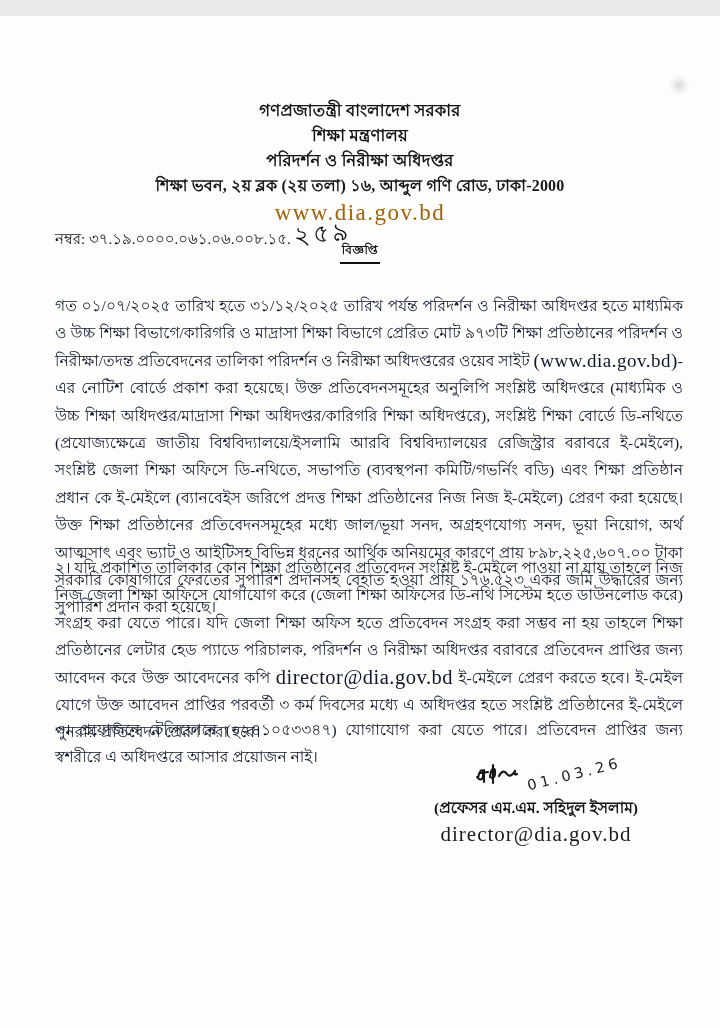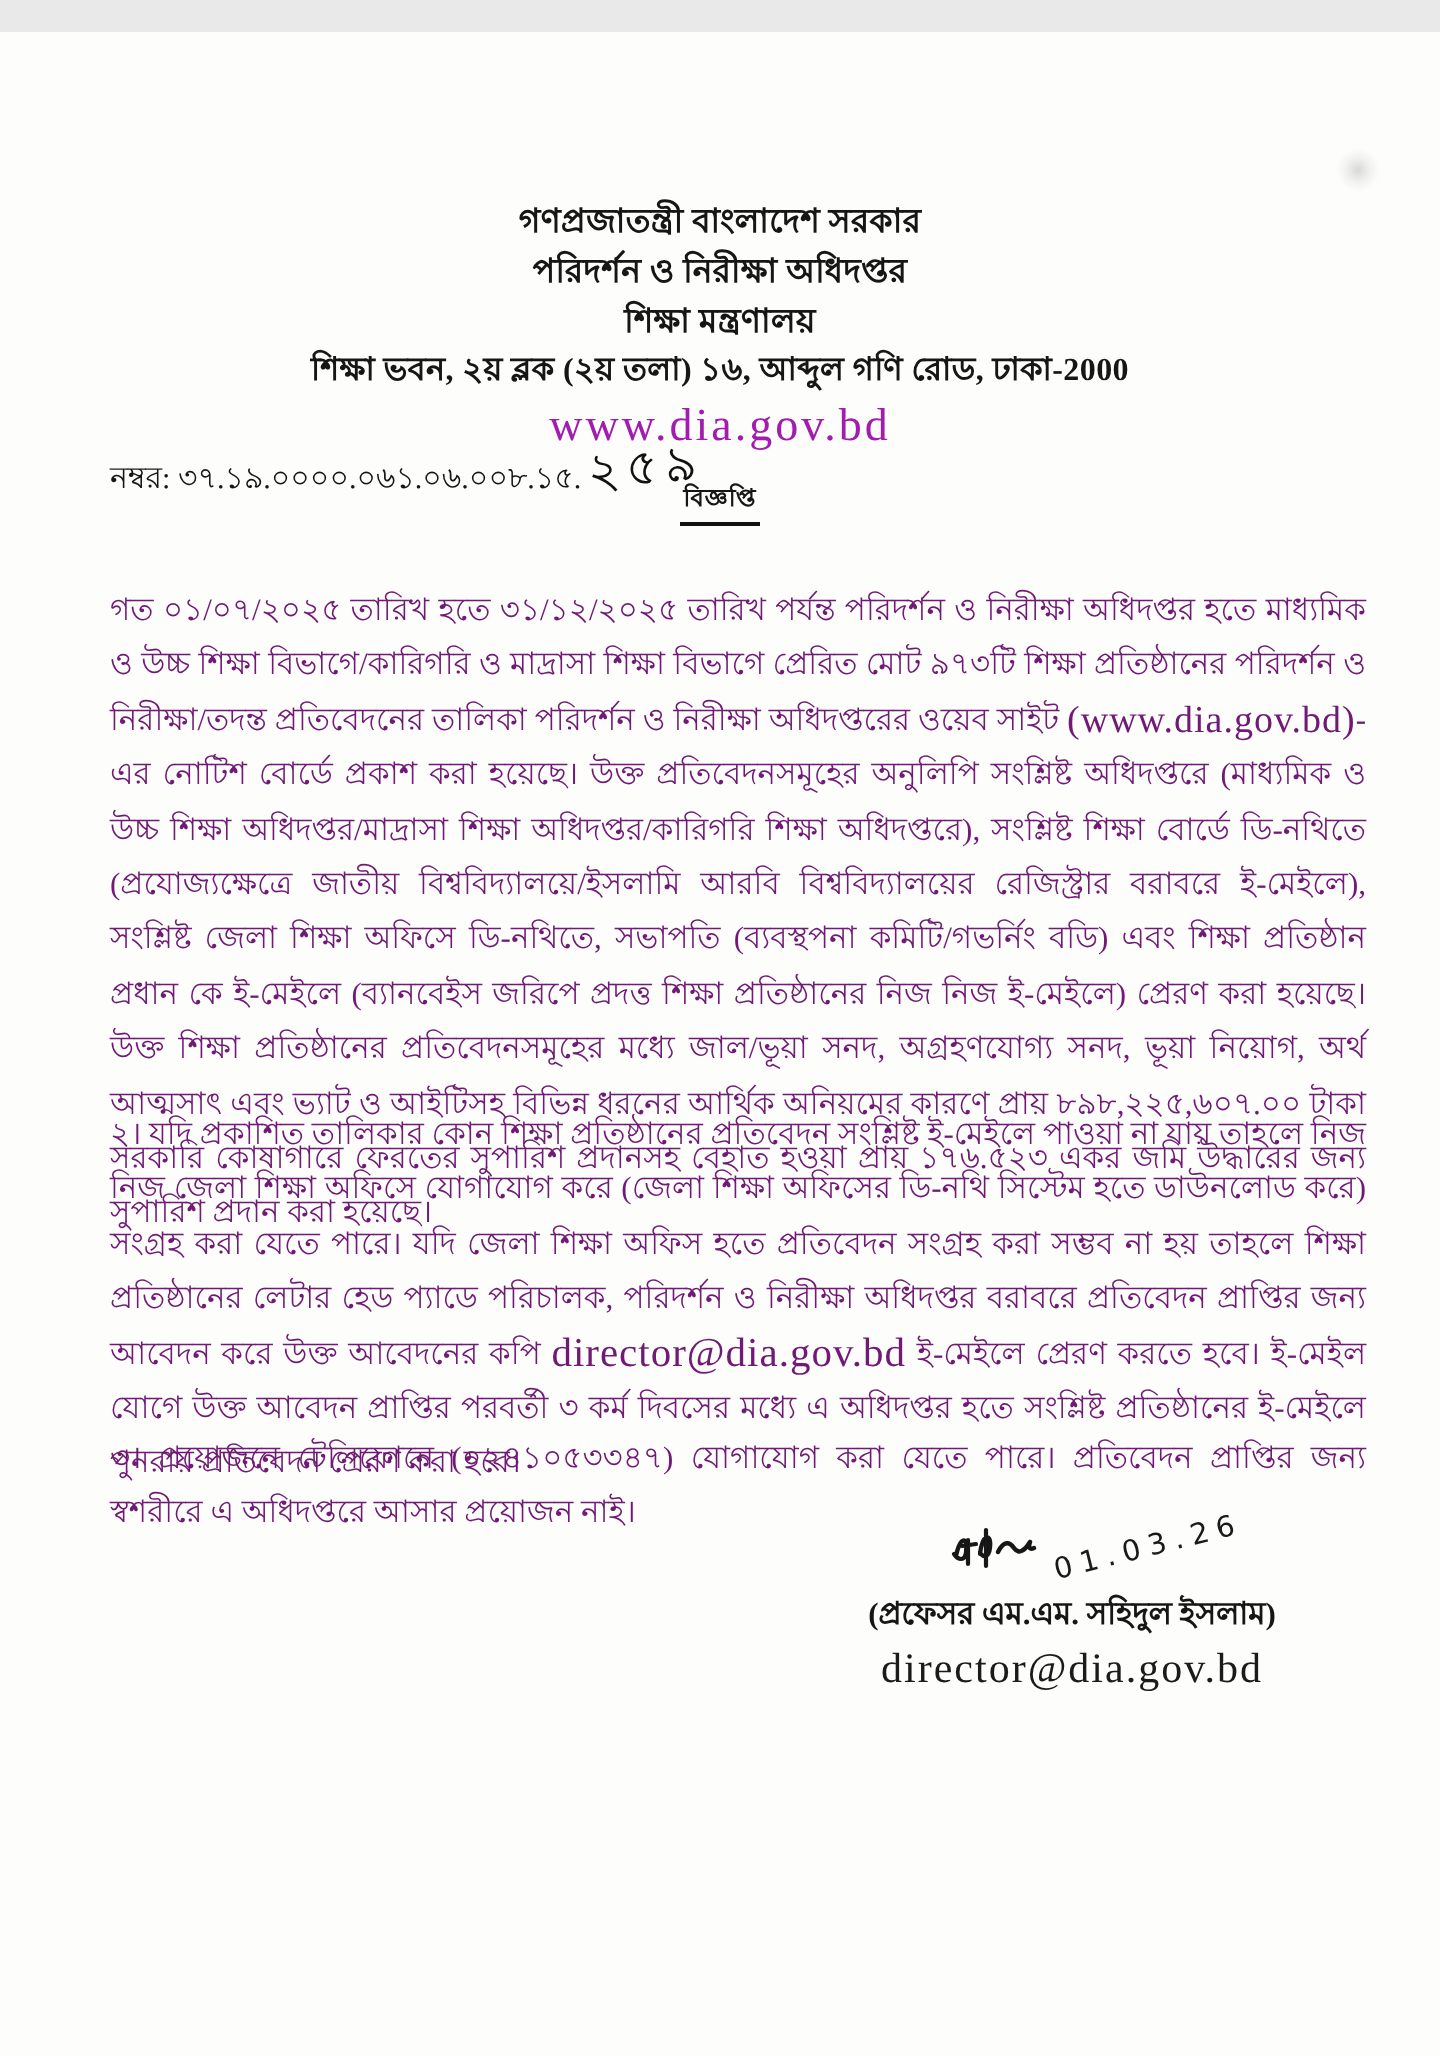--- a/index.html
+++ b/index.html
@@ -31,21 +31,21 @@
     letter-spacing: 0.2px;
   }
   .letterhead .bn-line.address {
     font-size: 16px;
   }
   .letterhead .website {
     font-family: "Liberation Serif", serif;
     font-size: 23px;
     letter-spacing: 1.5px;
     line-height: 30px;
-    color: #a21caf;
+    color: #a16207;
   }
 
   
   .memo-row {
     position: absolute;
     top: 200px;
     left: 55px;
     right: 42px;
     display: flex;
     justify-content: space-between;
@@ -82,21 +82,21 @@
   }
 
   
   .para {
     position: absolute;
     left: 55px;
     width: 628px;
     font-size: 15.5px;
     line-height: 27.4px;
     text-align: justify;
-    color: #701a75;
+    color: #0f172a;
   }
   .para.p1 { top: 276px; }
   .para.p2 { top: 538px; }
   .para.p3 { top: 700px; }
 
   .latin {
     font-family: "Liberation Serif", serif;
     line-height: 1;
     vertical-align: -1px;
     letter-spacing: 0.5px;
@@ -170,22 +170,22 @@
 </style>
 </head>
 <body>
 
 <div class="page">
 
   <div class="scan-dot"></div>
 
   <div class="letterhead">
     <div class="bn-line">গণপ্রজাতন্ত্রী বাংলাদেশ সরকার</div>
+    <div class="bn-line">শিক্ষা মন্ত্রণালয়</div>
     <div class="bn-line">পরিদর্শন ও নিরীক্ষা অধিদপ্তর</div>
-    <div class="bn-line">শিক্ষা মন্ত্রণালয়</div>
     <div class="bn-line address">শিক্ষা ভবন, ২য় ব্লক (২য় তলা) ১৬, আব্দুল গণি রোড, ঢাকা-2000</div>
     <div class="website">www.dia.gov.bd</div>
   </div>
 
   <div class="memo-row">
     <div class="memo-left">
       <span>নম্বর: ৩৭.১৯.০০০০.০৬১.০৬.০০৮.১৫.</span>
       <span class="hand-number">২৫৯</span>
     </div>
   </div>

